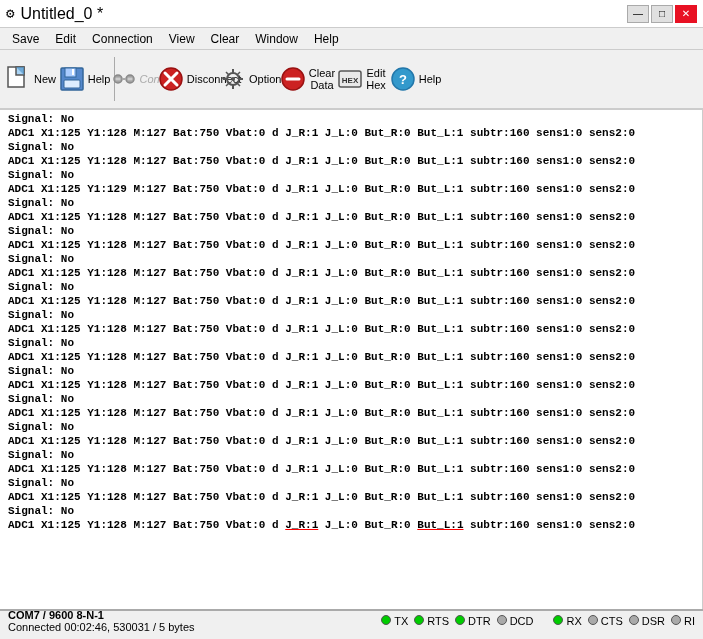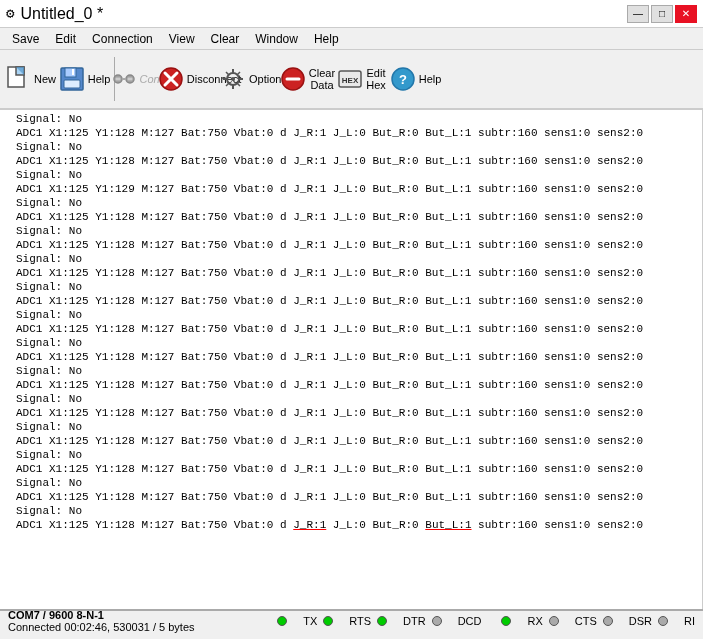--- a/index.html
+++ b/index.html
@@ -113,22 +113,23 @@
       display: flex;
       flex: 1;
       height: calc(639px - 28px - 22px - 60px - 30px);
       overflow: hidden;
     }
     .log-area {
       flex: 1;
       background: #ffffff;
       overflow-y: scroll;
       overflow-x: hidden;
-      padding: 2px 16px;
+      padding: 2px 8px;
       border-right: 1px solid #ccc;
+      font-weight: bold;
     }
     .log-line {
       font-family: 'Courier New', Courier, monospace;
       font-size: 11px;
       color: #000;
       white-space: nowrap;
       line-height: 14px;
     }
 
     
@@ -147,22 +148,21 @@
     .status-left {
       flex: 1;
     }
     .status-indicators {
       display: flex;
       align-items: center;
       gap: 6px;
     }
     .indicator {
       display: flex;
-      align-items: center;
-      gap: 16px;
+      gap: 3px;
       font-size: 11px;
     }
     .led {
       width: 10px;
       height: 10px;
       border-radius: 50%;
       border: 1px solid #555;
     }
     .led-green { background: #00cc00; }
     .led-gray { background: #aaaaaa; }

